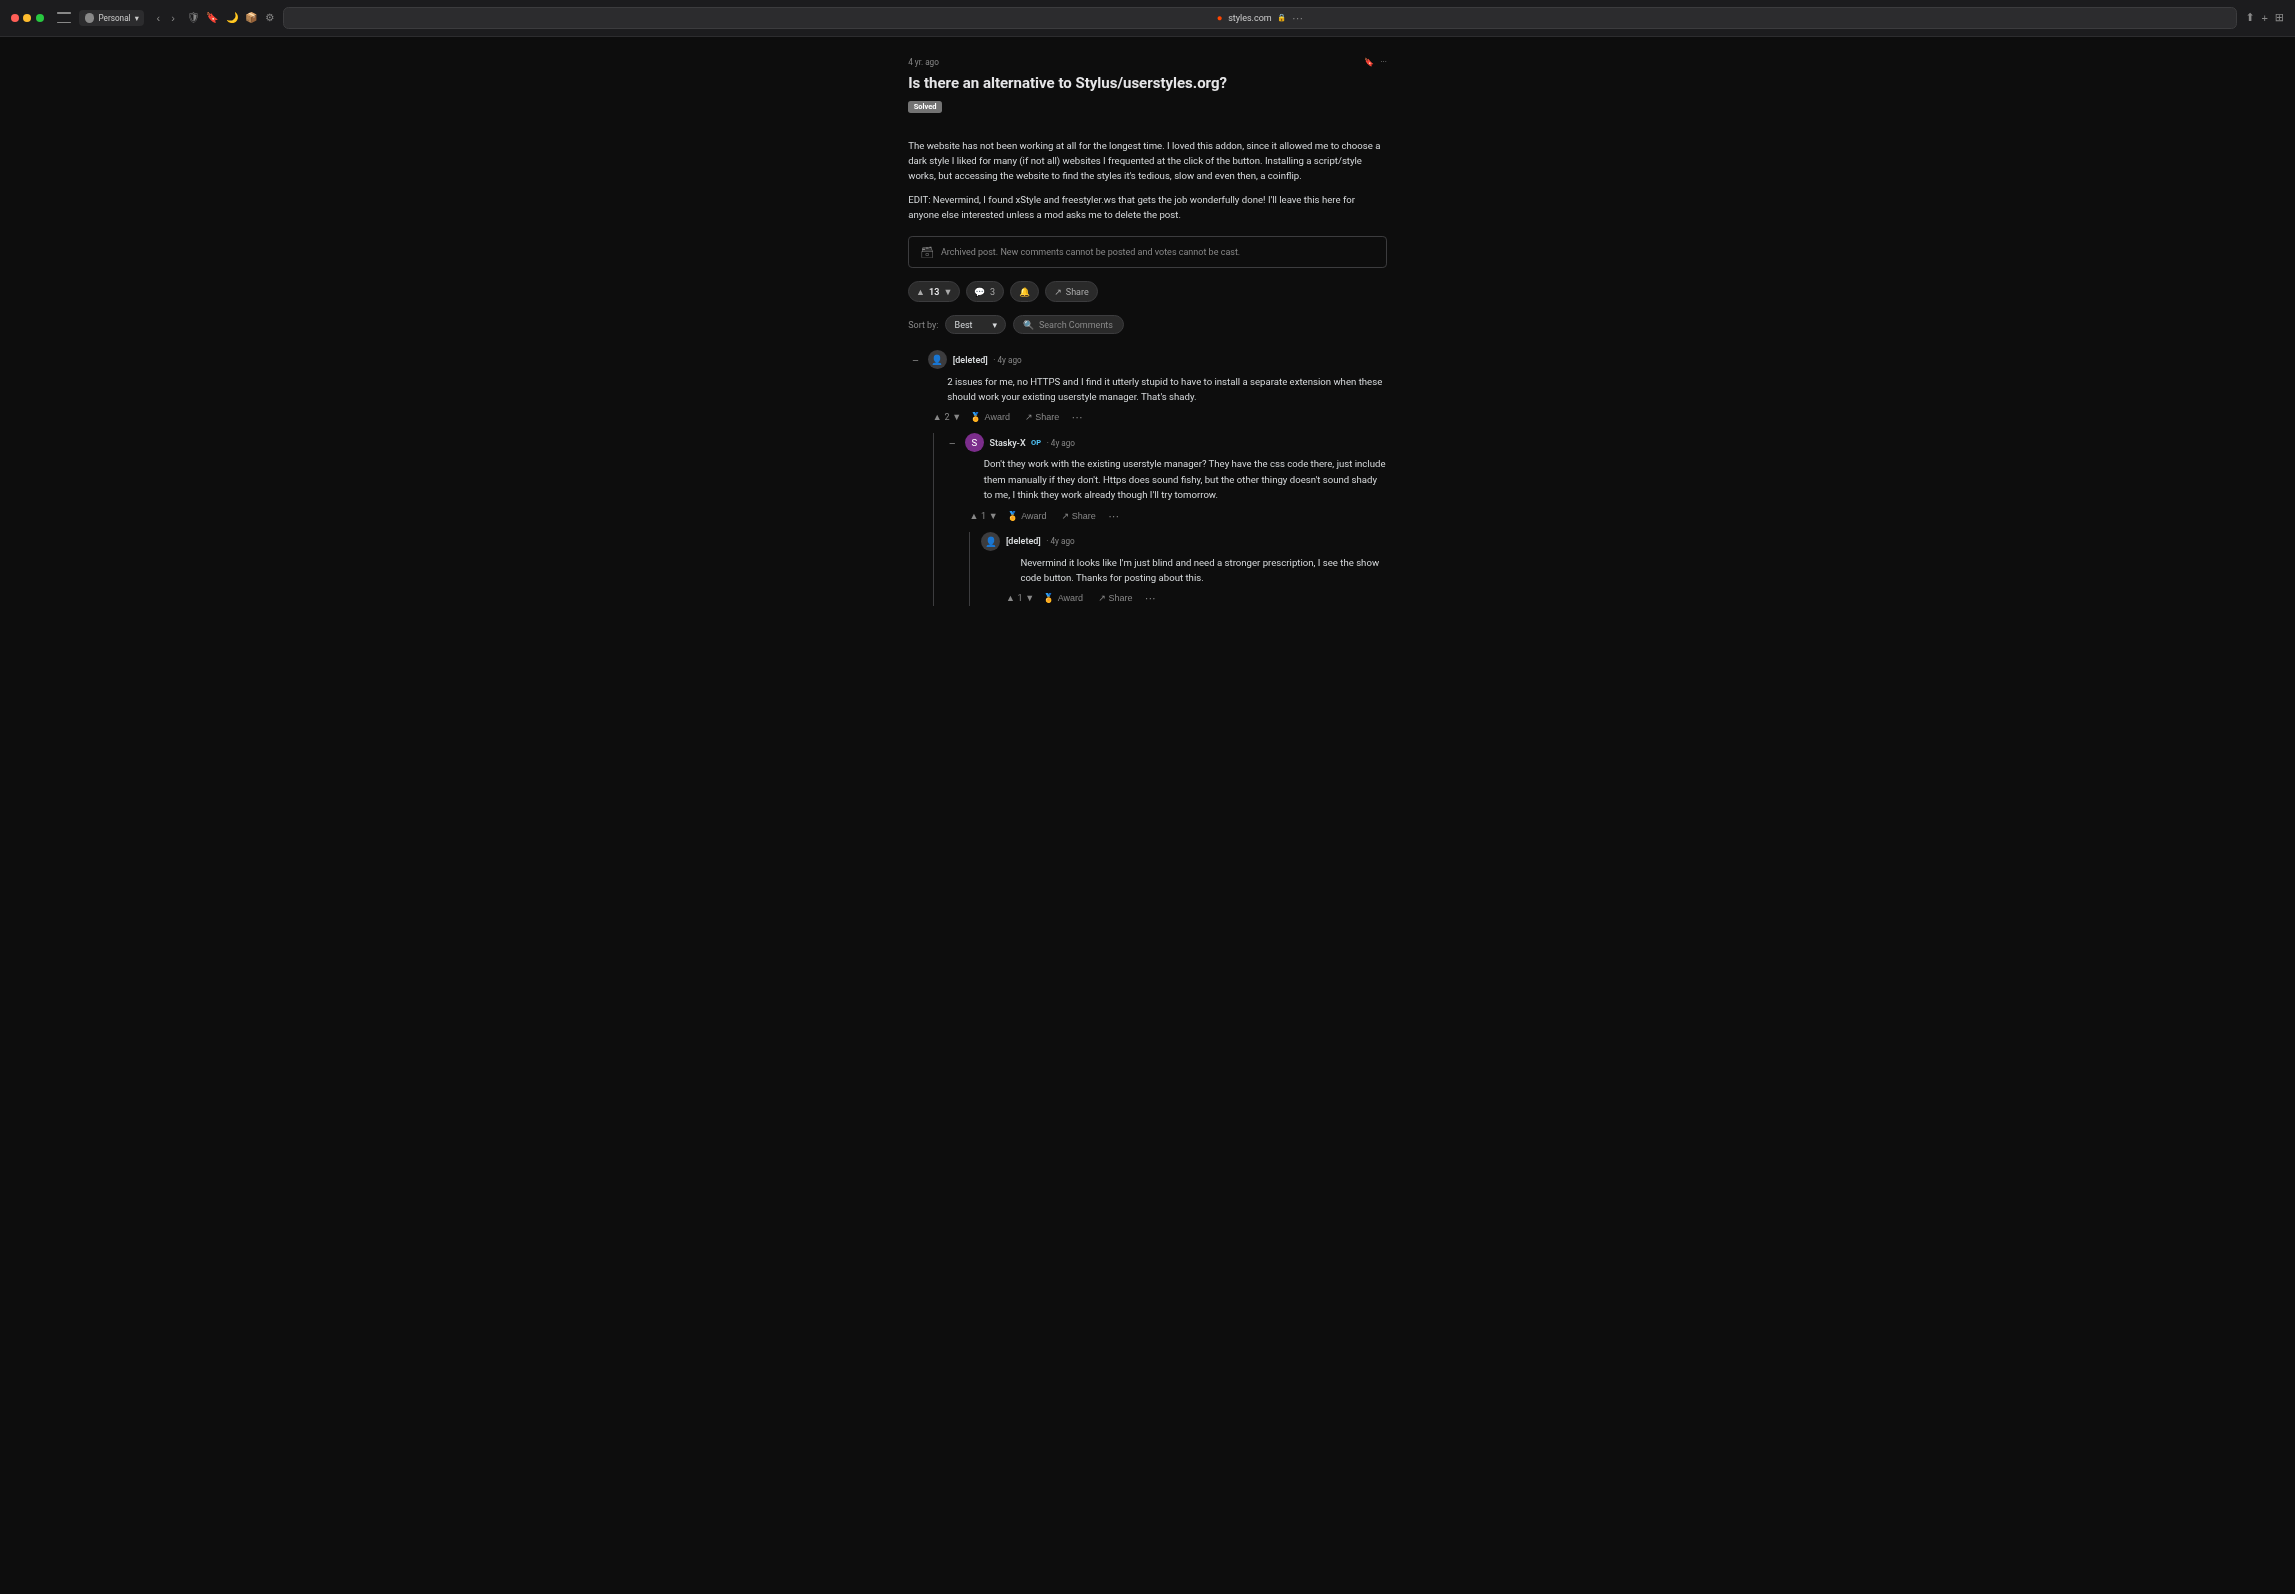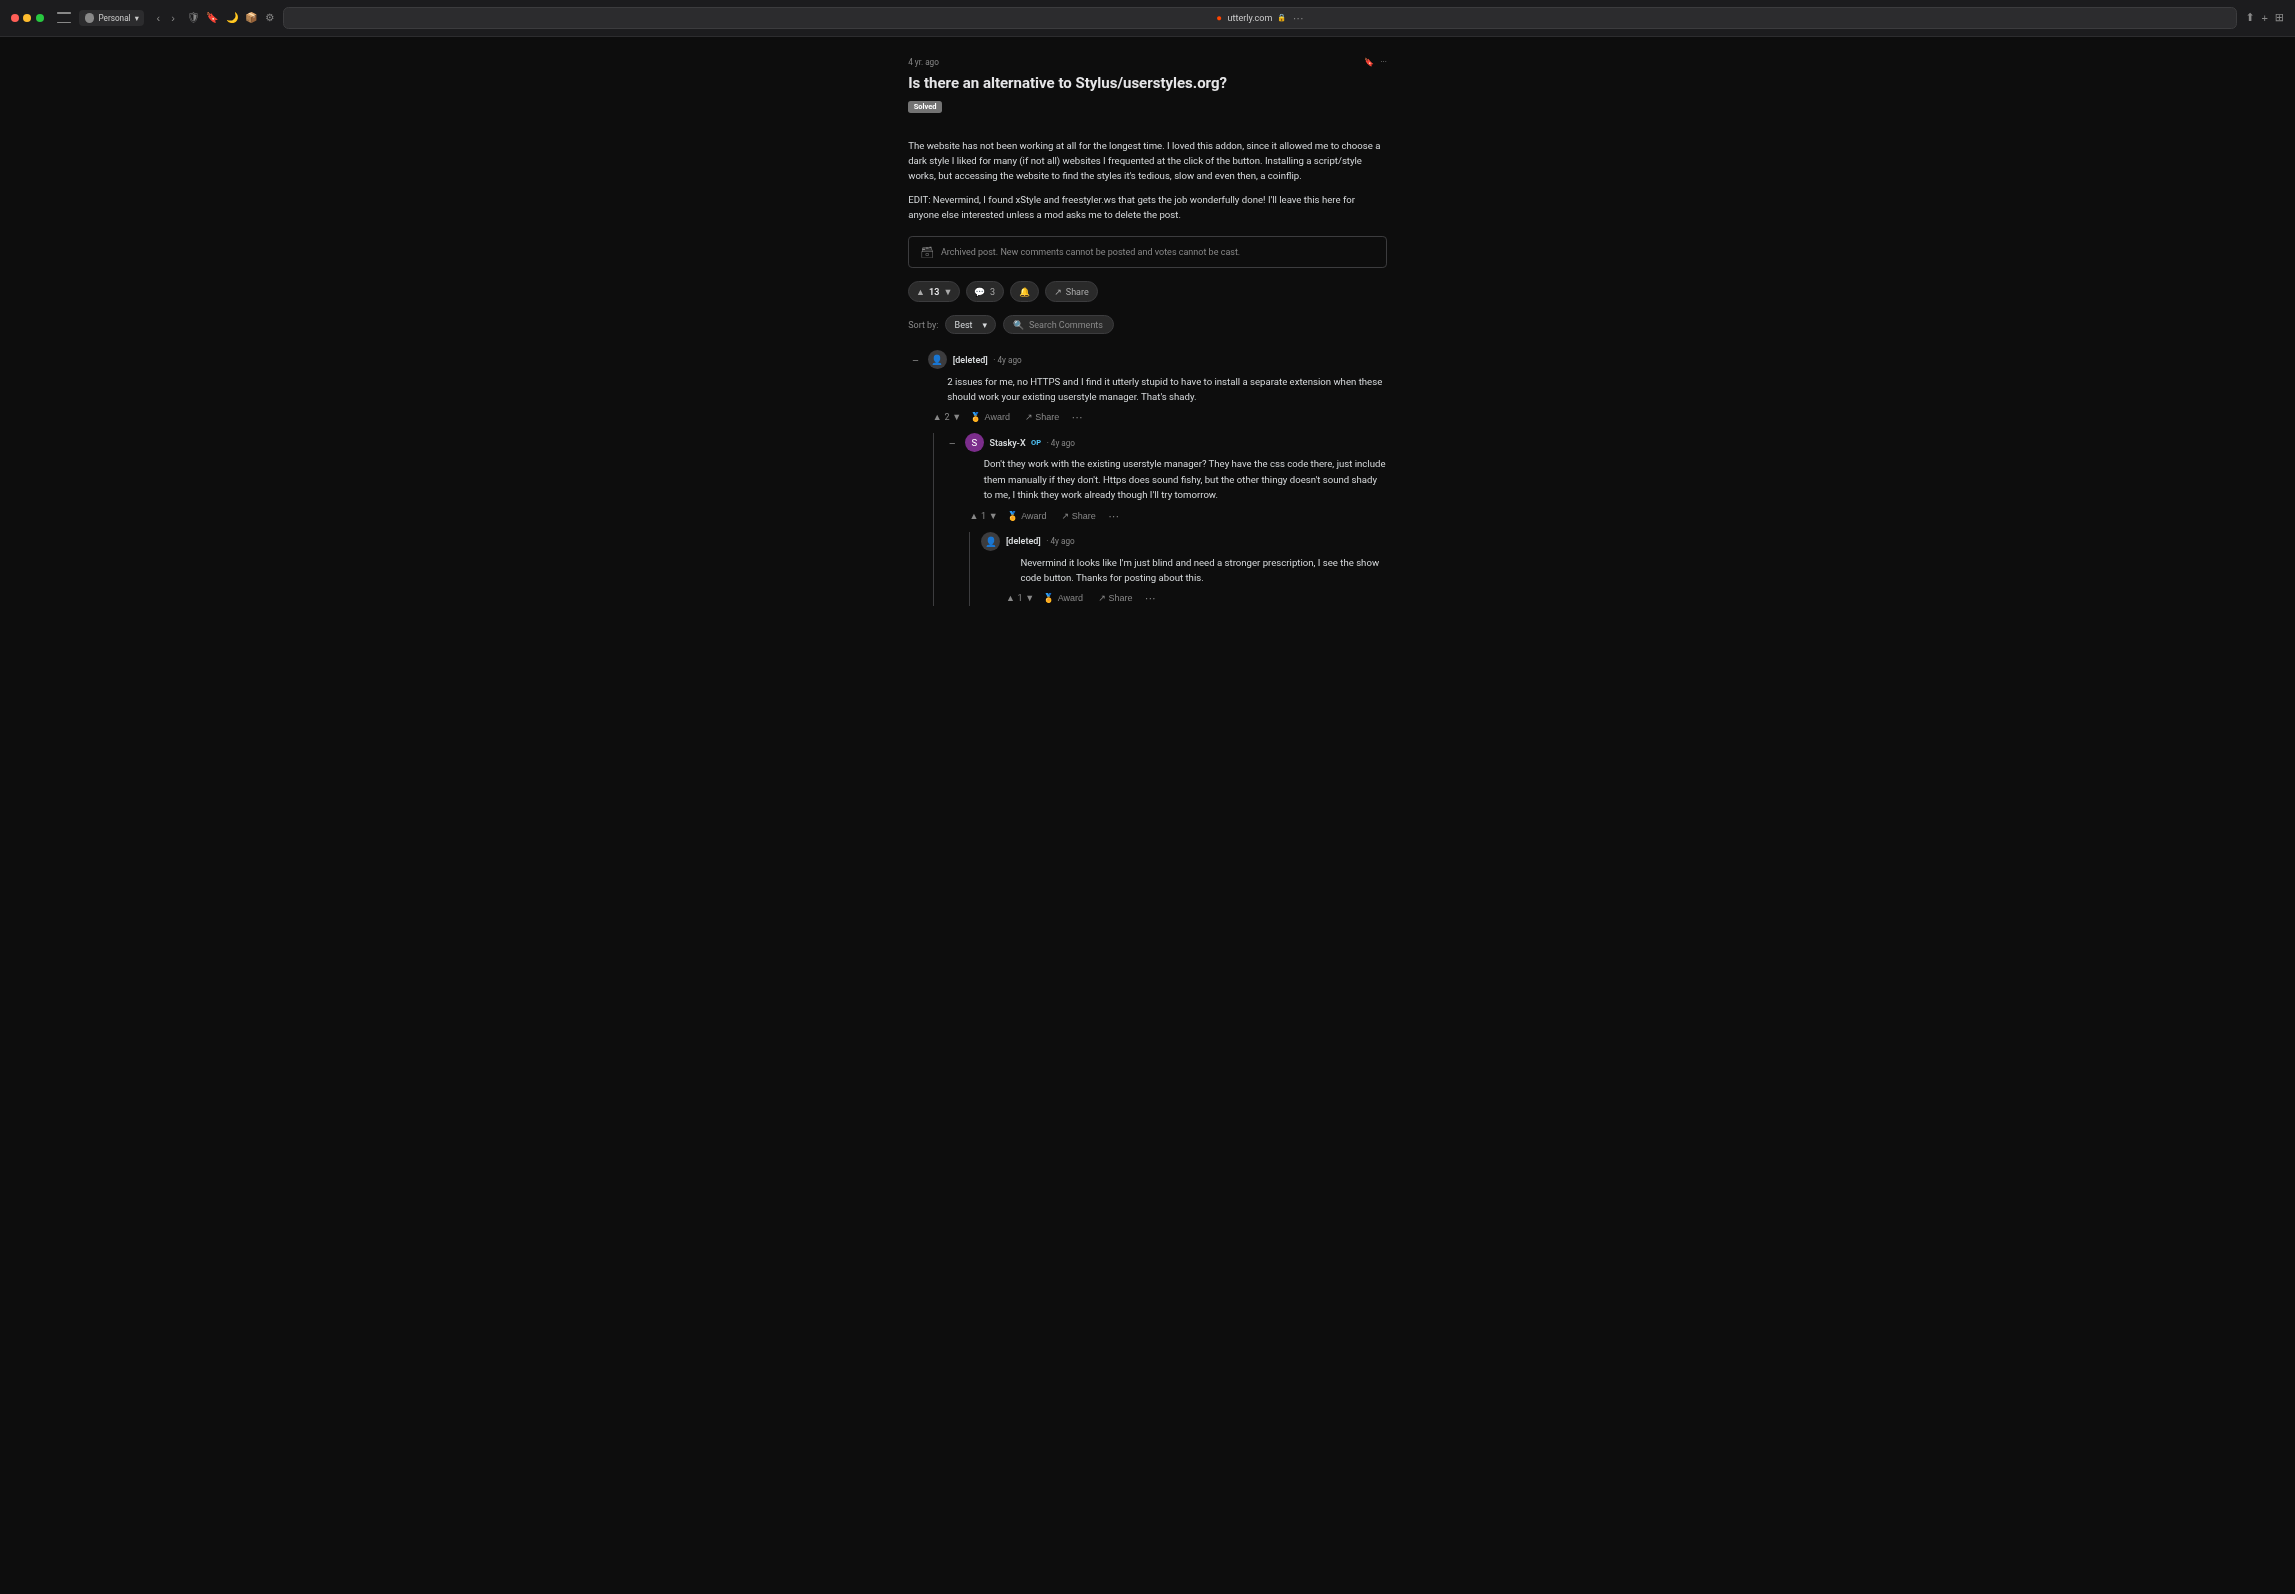--- a/index.html
+++ b/index.html
@@ -245,21 +245,21 @@
       gap: 6.8px;
       margin-bottom: 16.4px;
     }
     .sort-label {
       color: #888;
       font-size: 9px;
     }
     .sort-select {
       display: flex;
       align-items: center;
-      gap: 10px;
+      gap: 20px;
       background: #2a2a2a;
       border: 0.7px solid #3c3c3e;
       border-radius: 13.7px;
       padding: 3.4px 8.2px;
       color: #d7dadc;
       font-size: 9px;
       cursor: pointer;
     }
     .search-comments {
       display: flex;
@@ -407,21 +407,21 @@
   <div class="nav-icons">
     <button class="nav-icon-btn">🛡</button>
     <button class="nav-icon-btn">🔖</button>
     <button class="nav-icon-btn">🌙</button>
     <button class="nav-icon-btn">📦</button>
     <button class="nav-icon-btn">⚙</button>
   </div>
 
   <div class="address-bar">
     <span class="address-bar-icon">●</span>
-    <span class="address-bar-text">utterly.com</span>
+    <span class="address-bar-text">styles.com</span>
     <span class="lock-icon">🔒</span>
     <button class="address-bar-more">···</button>
   </div>
 
   <div class="browser-actions">
     <button class="browser-action-btn">⬆</button>
     <button class="browser-action-btn">+</button>
     <button class="browser-action-btn">⊞</button>
   </div>
 </div>

